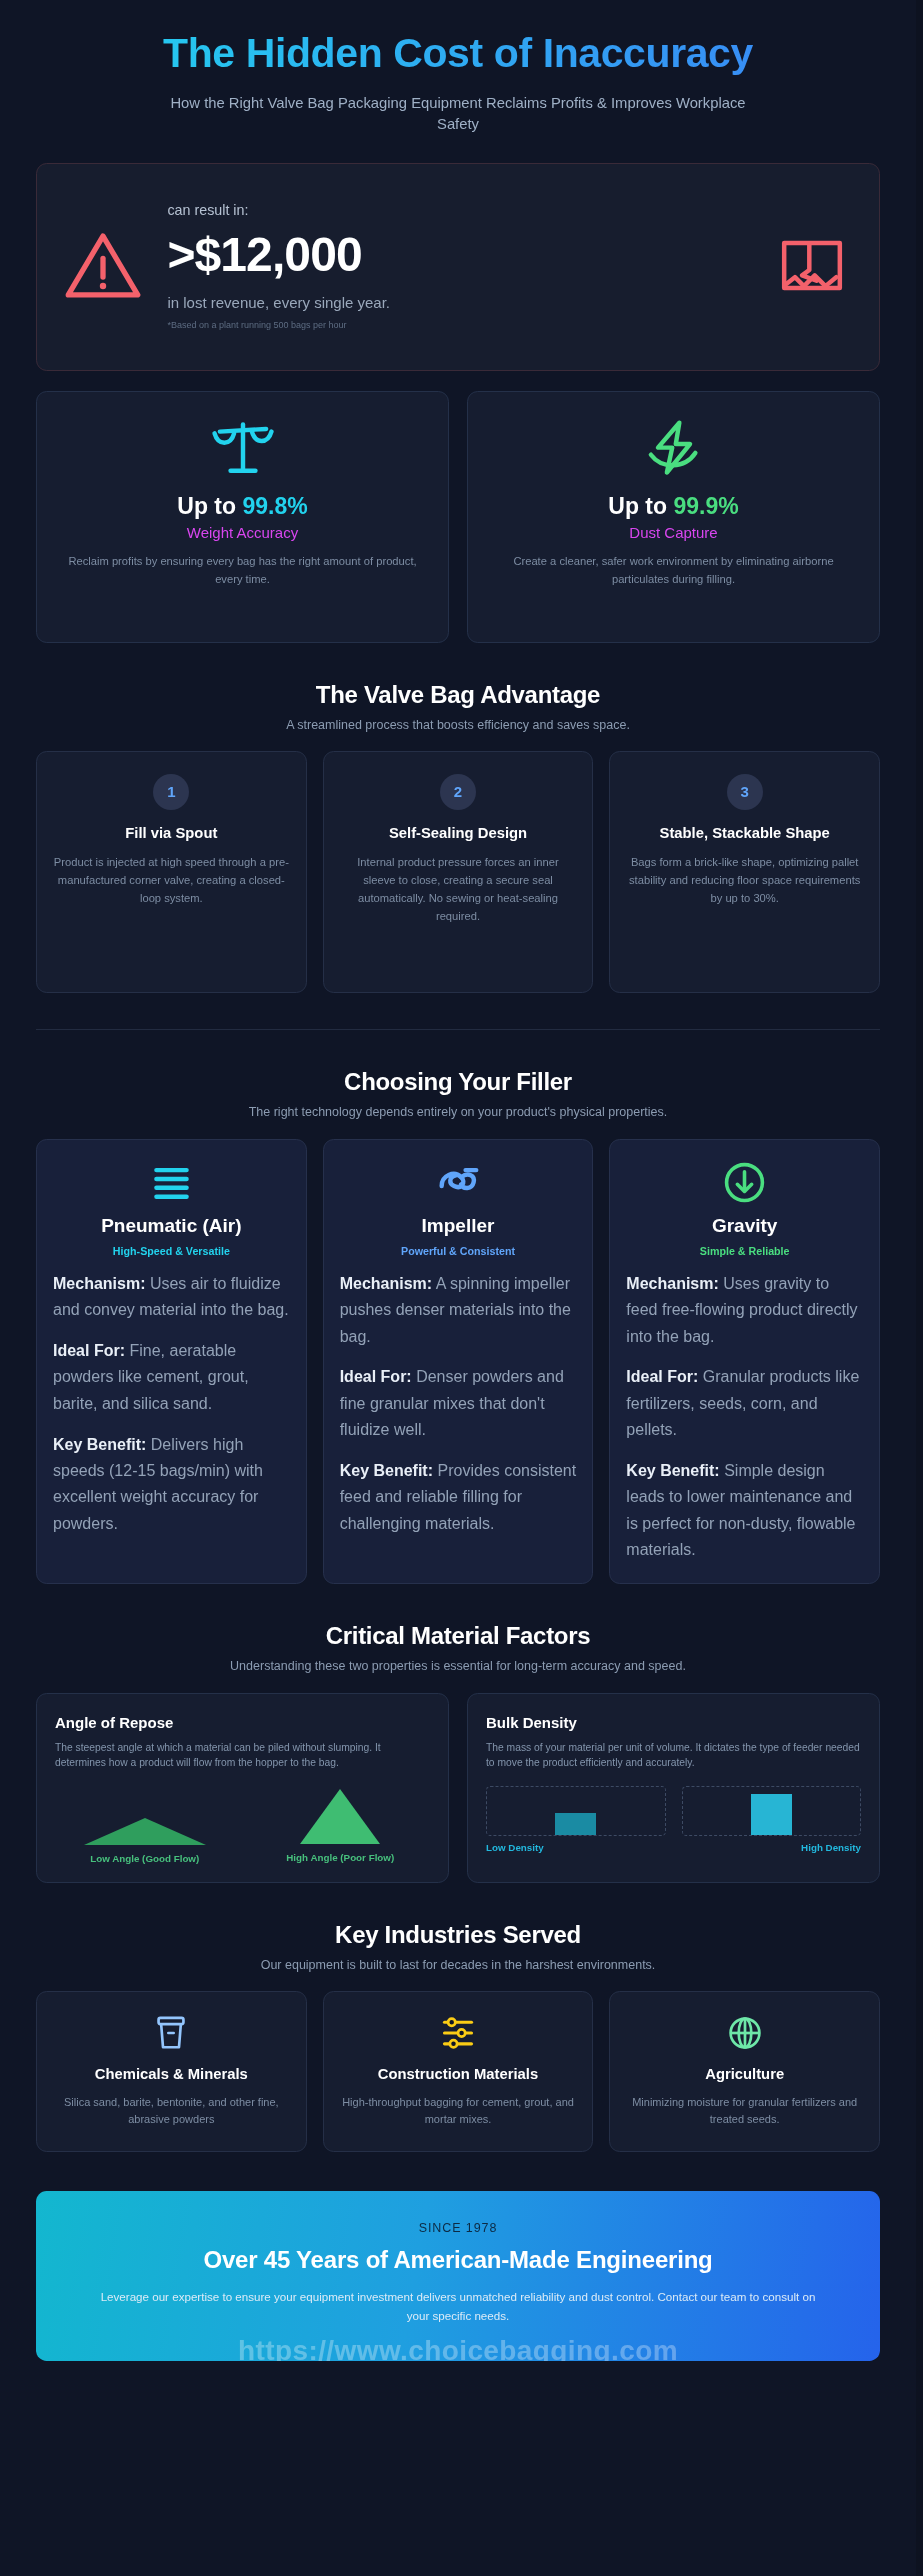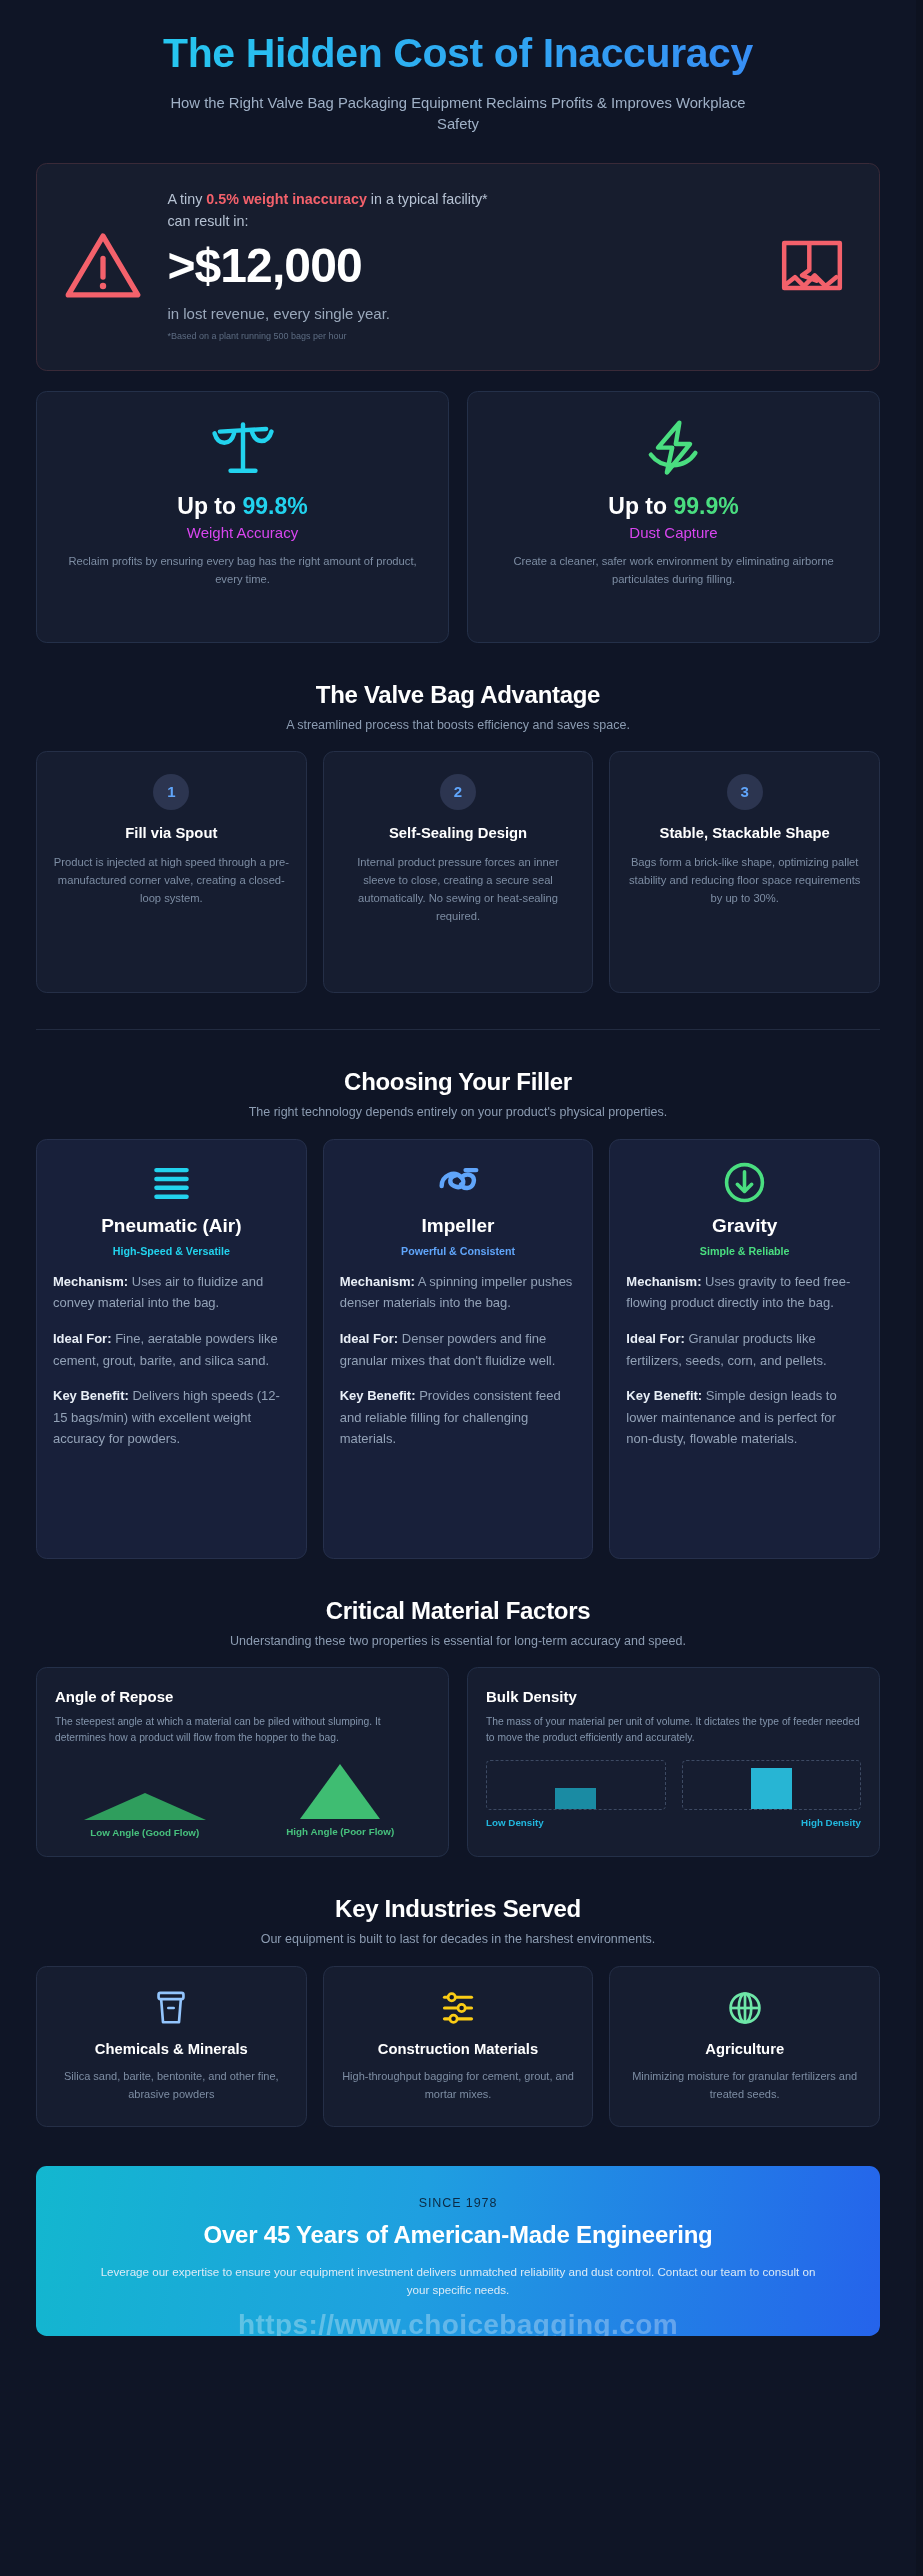--- a/index.html
+++ b/index.html
@@ -149,21 +149,21 @@
     border-radius: 10.7px;
     padding: 19.7px 16px 19.7px 16px;
     min-height: 420px;
   }
   .filler-icon { height: 47px; display:flex; align-items:center; justify-content:center; }
   .filler-title { text-align:center; font-size: 19px; font-weight: 700; color: #ffffff; margin-top: 9px; }
   .filler-tag { text-align:center; font-size: 10.7px; font-weight: 700; margin-top: 7.2px; }
   .tag-cyan { color: #22d3ee; }
   .tag-blue { color: #60a5fa; }
   .tag-green { color: #4ade80; }
-  .filler-p { font-size: 13px; color: #93a2b7; line-height: 1.65; margin-top: 14.3px; }
+  .filler-p { font-size: 16px; color: #93a2b7; line-height: 1.65; margin-top: 14.3px; }
   .filler-p b { color: #e9eff7; font-weight: 700; }
 
   
   .cards-2 { display: flex; gap: 18px; margin-top: 19.7px; align-items: stretch; }
   .factor-card {
     flex: 1 1 0;
     background: #161d30;
     border: 0.9px solid #243049;
     border-radius: 10.7px;
     padding: 19.7px 18px 18px 18px;
@@ -248,21 +248,20 @@
 
     <div class="cost-card">
       <div class="cost-icon">
         <svg width="82" height="73" viewBox="0 0 92 82" fill="none">
           <path d="M46 8 L85 74 L7 74 Z" stroke="#f4616b" stroke-width="6" stroke-linejoin="round" fill="none"></path>
           <line x1="46" y1="33" x2="46" y2="54" stroke="#f4616b" stroke-width="6" stroke-linecap="round"></line>
           <circle cx="46" cy="64" r="3.6" fill="#f4616b"></circle>
         </svg>
       </div>
       <div class="cost-body">
-        <div class="cost-line1"><span>A tiny </span><b>0.5% weight inaccuracy</b><span> in a typical facility*</span></div>
         <div class="cost-line2">can result in:</div>
         <div class="cost-big">&gt;$12,000</div>
         <div class="cost-line3">in lost revenue, every single year.</div>
         <div class="cost-note">*Based on a plant running 500 bags per hour</div>
       </div>
       <div class="cost-right">
         <svg width="70" height="63" viewBox="0 0 78 70" fill="none">
           <path d="M8 10 H70 V60 H8 Z" stroke="#f4616b" stroke-width="5" stroke-linejoin="round" fill="none"></path>
           <path d="M36 12 L36 40 L28 46 L44 52" stroke="#f4616b" stroke-width="5" stroke-linecap="round" stroke-linejoin="round" fill="none"></path>
           <path d="M10 56 L20 48 L30 58 L42 46 L54 58 L66 48" stroke="#f4616b" stroke-width="5" stroke-linecap="round" stroke-linejoin="round" fill="none"></path>

